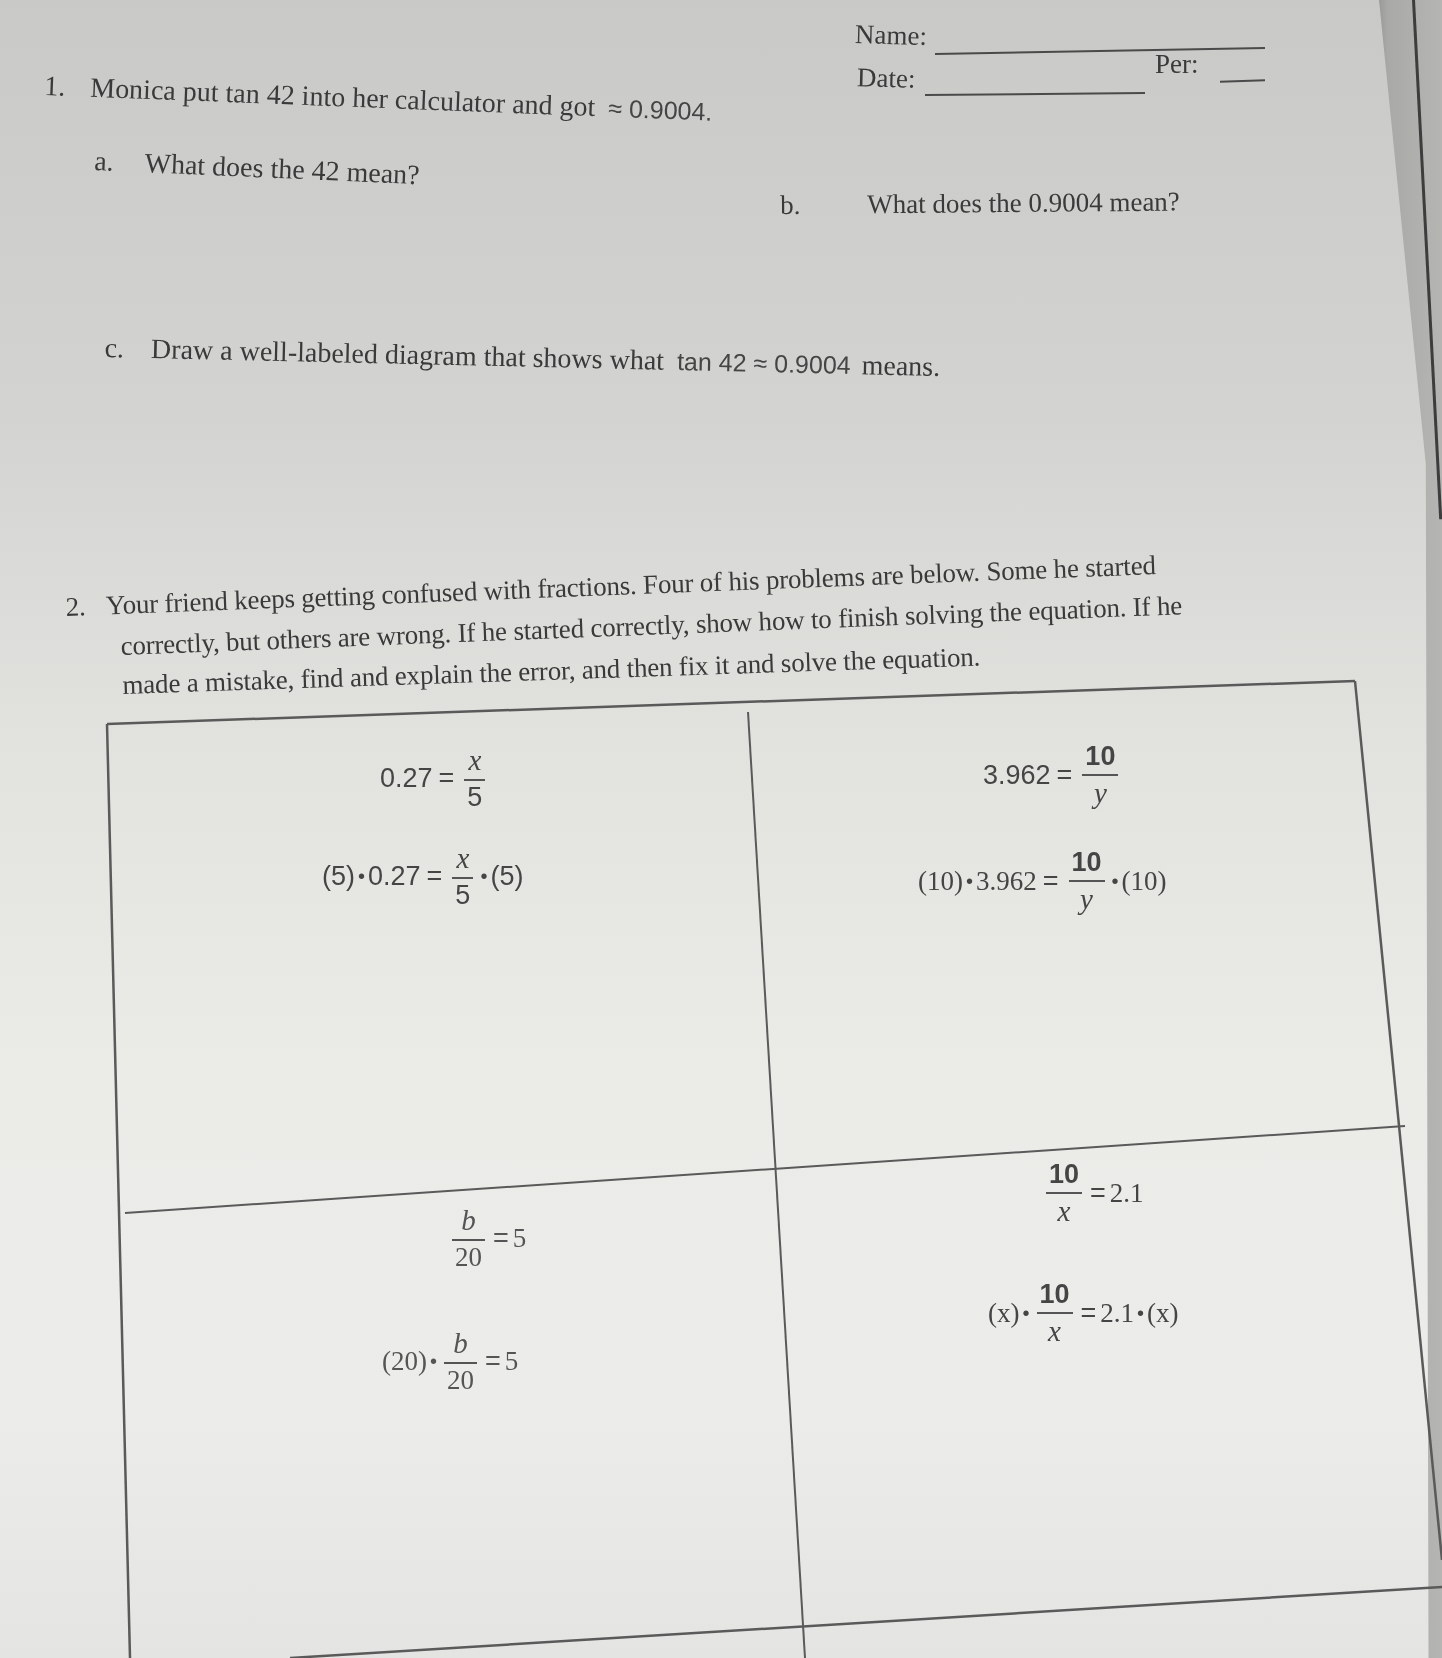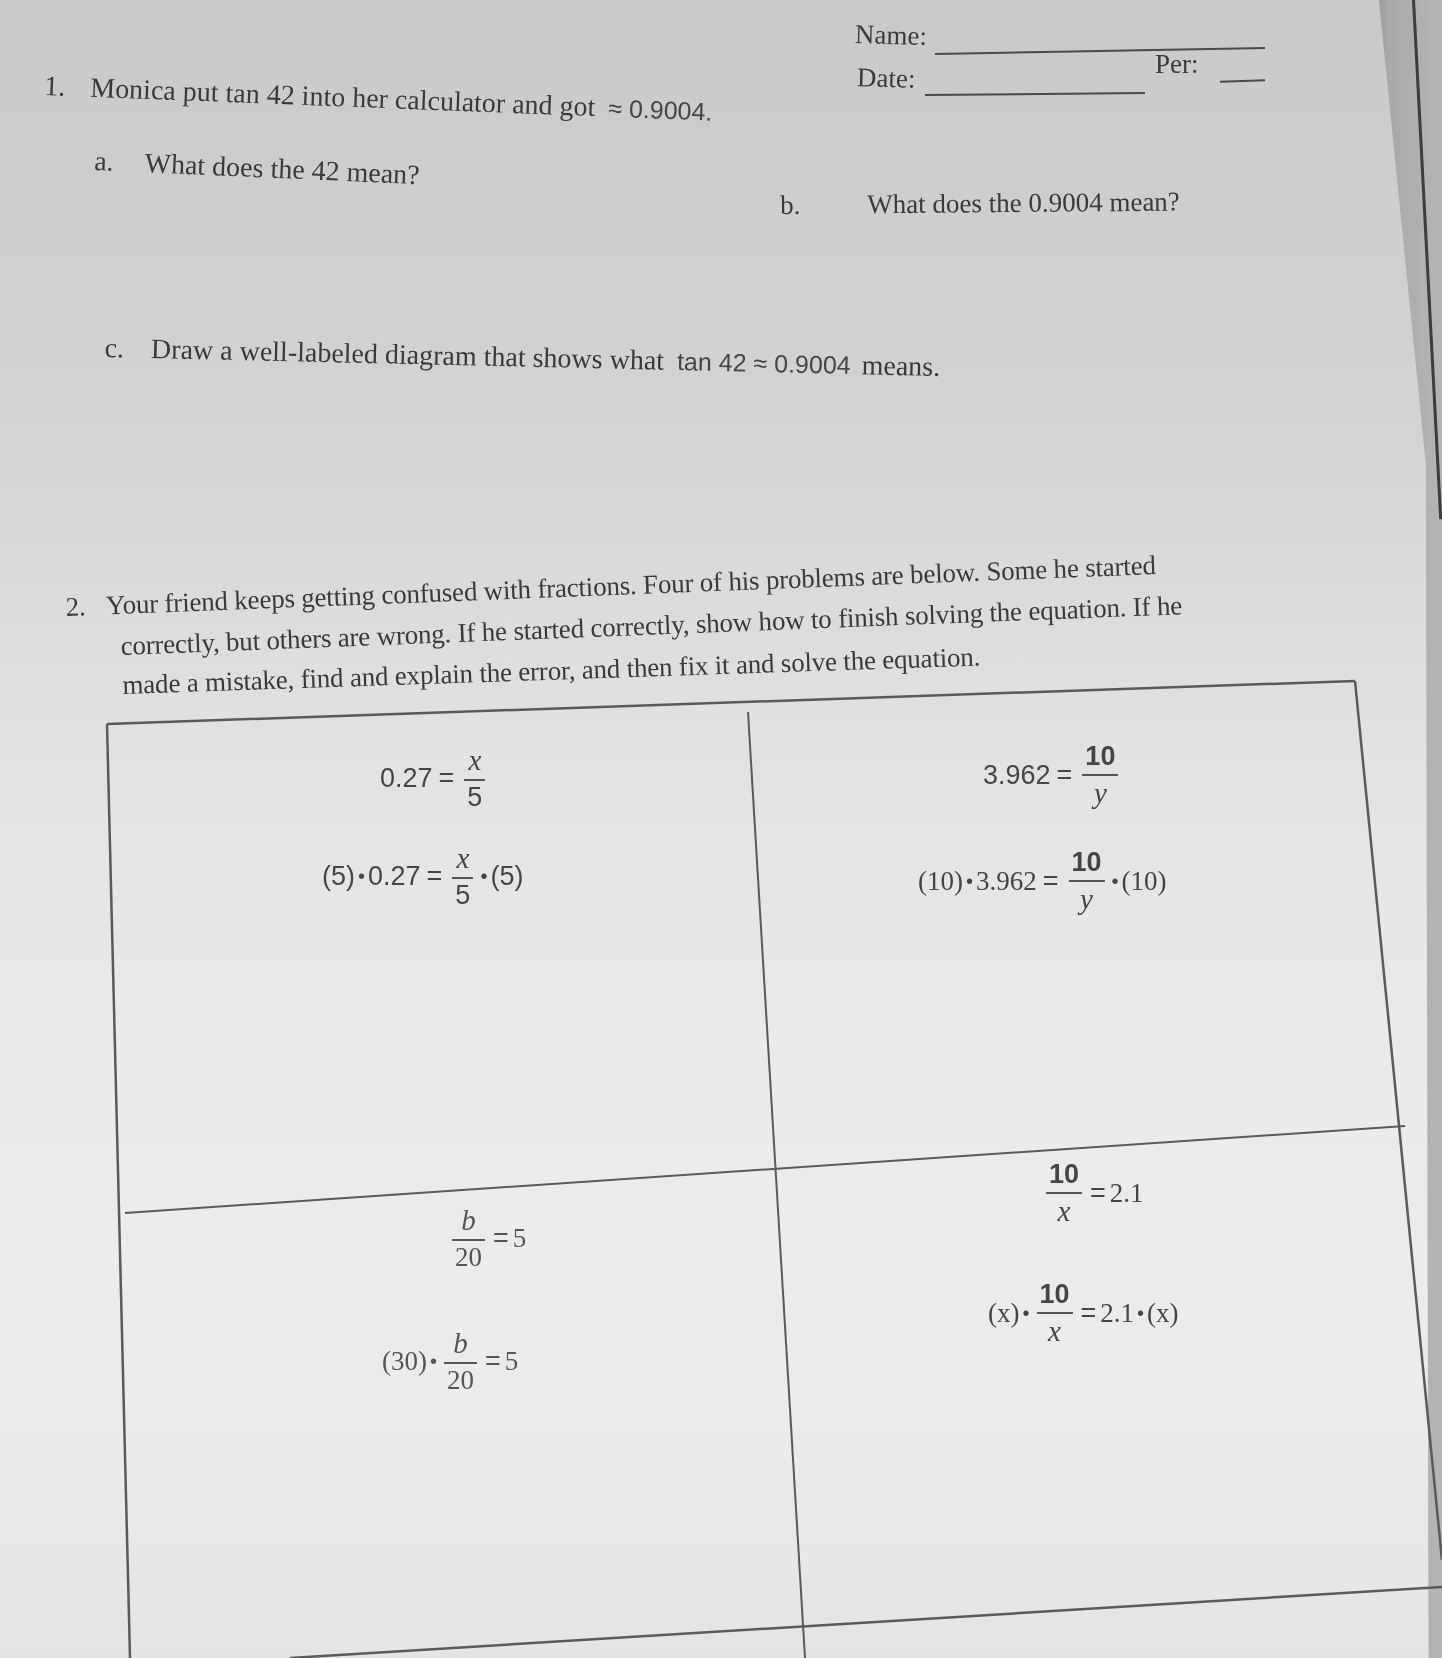--- a/index.html
+++ b/index.html
@@ -203,21 +203,21 @@
       <span class="num var">b</span>
       <span class="bar"></span>
       <span class="den serif-num">20</span>
     </span>
     <span style="margin:0 4px;">=</span>
     <span class="serif-num">5</span>
   </span>
 </div>
 <div class="abs" style="left:382px; top:1328px;">
   <span class="math" style="color:#555;">
-    <span class="serif-num">(30)</span>
+    <span class="serif-num">(20)</span>
     <span class="dot">•</span>
     <span class="frac">
       <span class="num var">b</span>
       <span class="bar"></span>
       <span class="den serif-num">20</span>
     </span>
     <span style="margin:0 4px;">=</span>
     <span class="serif-num">5</span>
   </span>
 </div>

